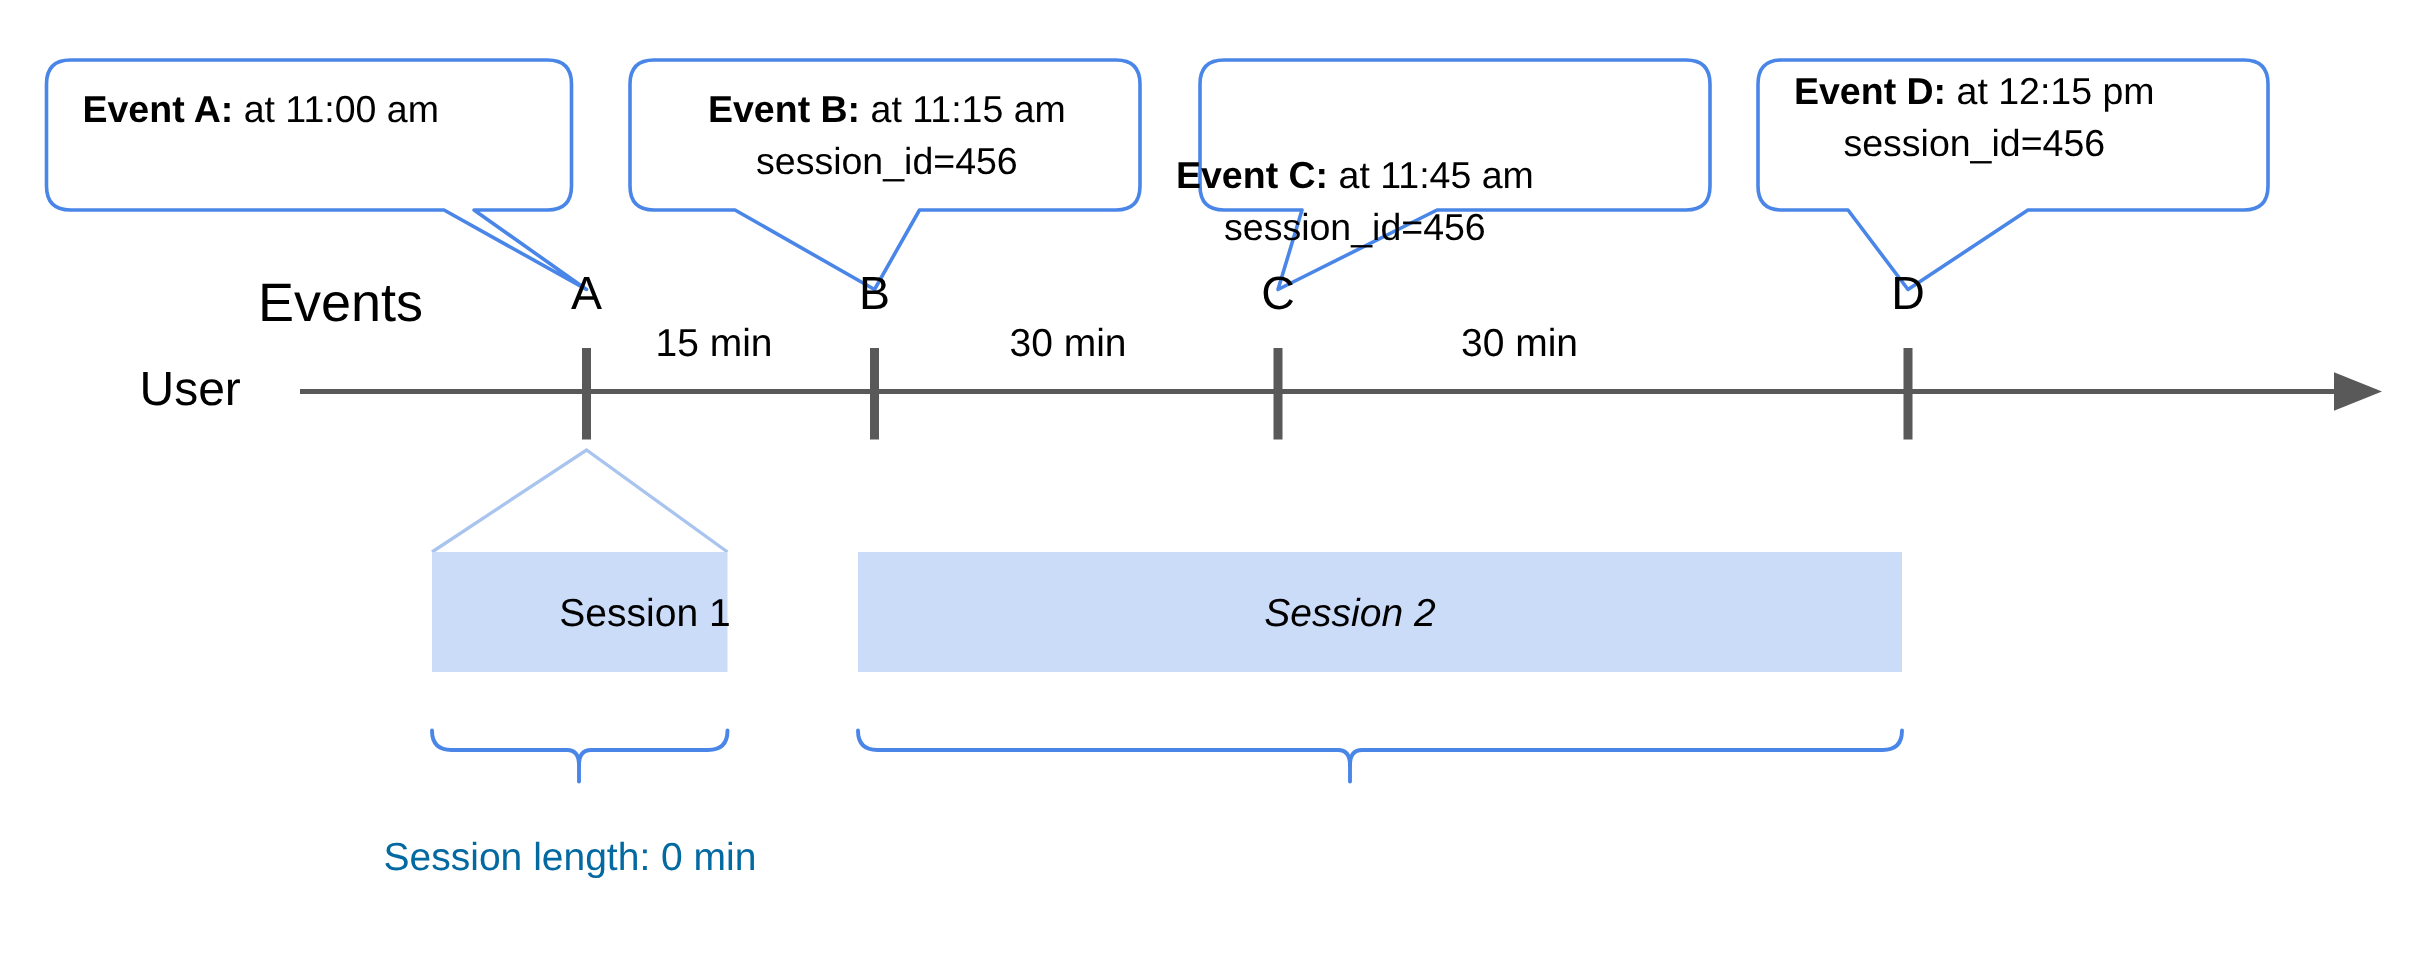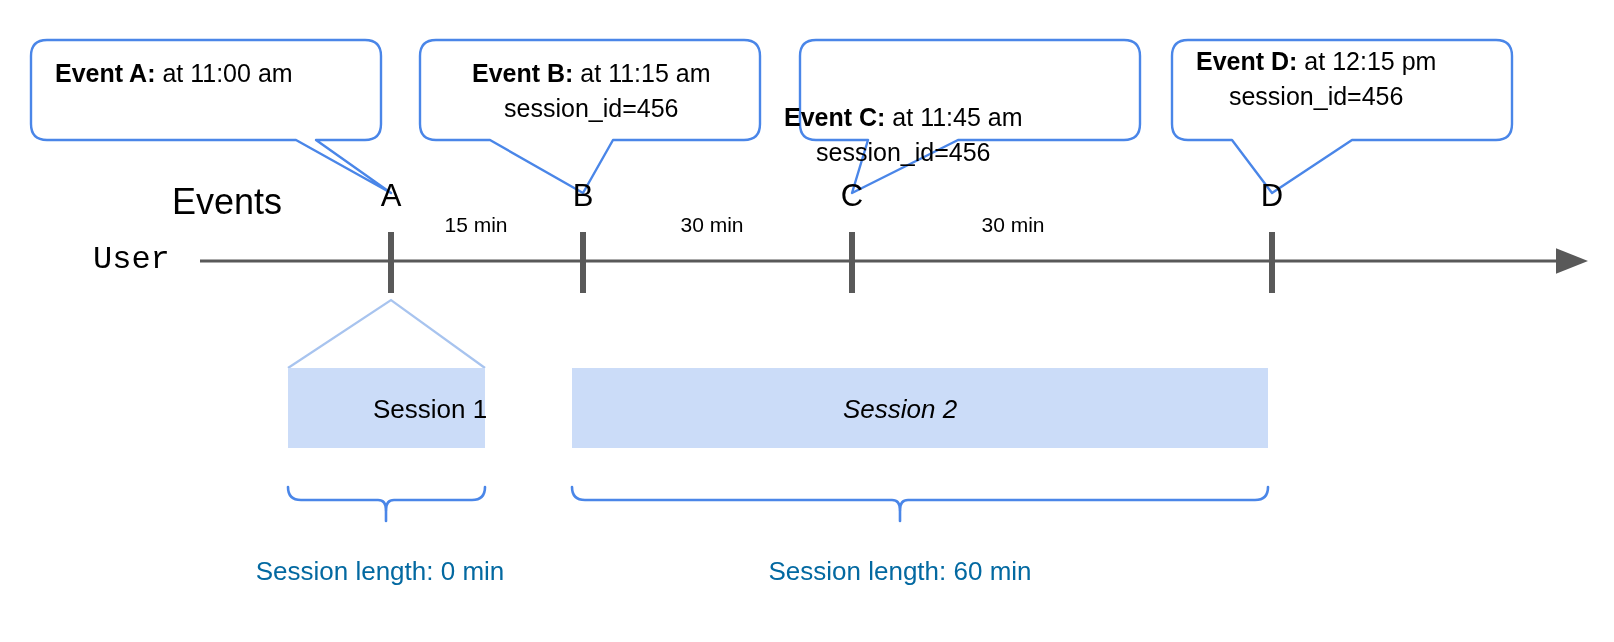--- a/index.html
+++ b/index.html
@@ -31,21 +31,21 @@
     position:absolute;
     font-size:31px;
     color:#000;
     transform:translateX(-50%);
     white-space:nowrap;
     z-index:5;
   }
 
   .gap-label{
     position:absolute;
-    font-size:21px;
+    font-size:26px;
     color:#000;
     transform:translateX(-50%);
     white-space:nowrap;
     z-index:5;
   }
 
   .session-name{
     position:absolute;
     font-size:26px;
     color:#000;
@@ -143,30 +143,29 @@
   </div>
 
   <div class="callout-text" style="left:1196px; top:44px;">
     <div>
       <span class="ttl">Event D:</span><span> at 12:15 pm</span>
     </div>
     <div>session_id=456</div>
   </div>
 
   <div class="lane-label lane-events" style="left:172px; top:181px;">Events</div>
-  <div class="lane-label lane-user" style="left:93px; top:241px;font-family:Liberation Mono, monospace;">User</div>
+  <div class="lane-label lane-user" style="left:93px; top:241px;">User</div>
 
   <div class="evt-letter" style="left:391px; top:178px;">A</div>
   <div class="evt-letter" style="left:583px; top:178px;">B</div>
   <div class="evt-letter" style="left:852px; top:178px;">C</div>
   <div class="evt-letter" style="left:1272px; top:178px;">D</div>
 
   <div class="gap-label" style="left:476px; top:213px;">15 min</div>
   <div class="gap-label" style="left:712px; top:213px;">30 min</div>
   <div class="gap-label" style="left:1013px; top:213px;">30 min</div>
 
   <div class="session-name" style="left:386px; top:409px;margin-left:44px;">Session 1</div>
   <div class="session-name" style="left:900px; top:409px;font-style:italic;">Session 2</div>
 
   <div class="session-len" style="left:380px; top:556px;">Session length: 0 min</div>
-  <div class="session-len" style="left:900px; top:556px;">Session length: 60 min</div>
 
 </div>
 
 </body></html>

